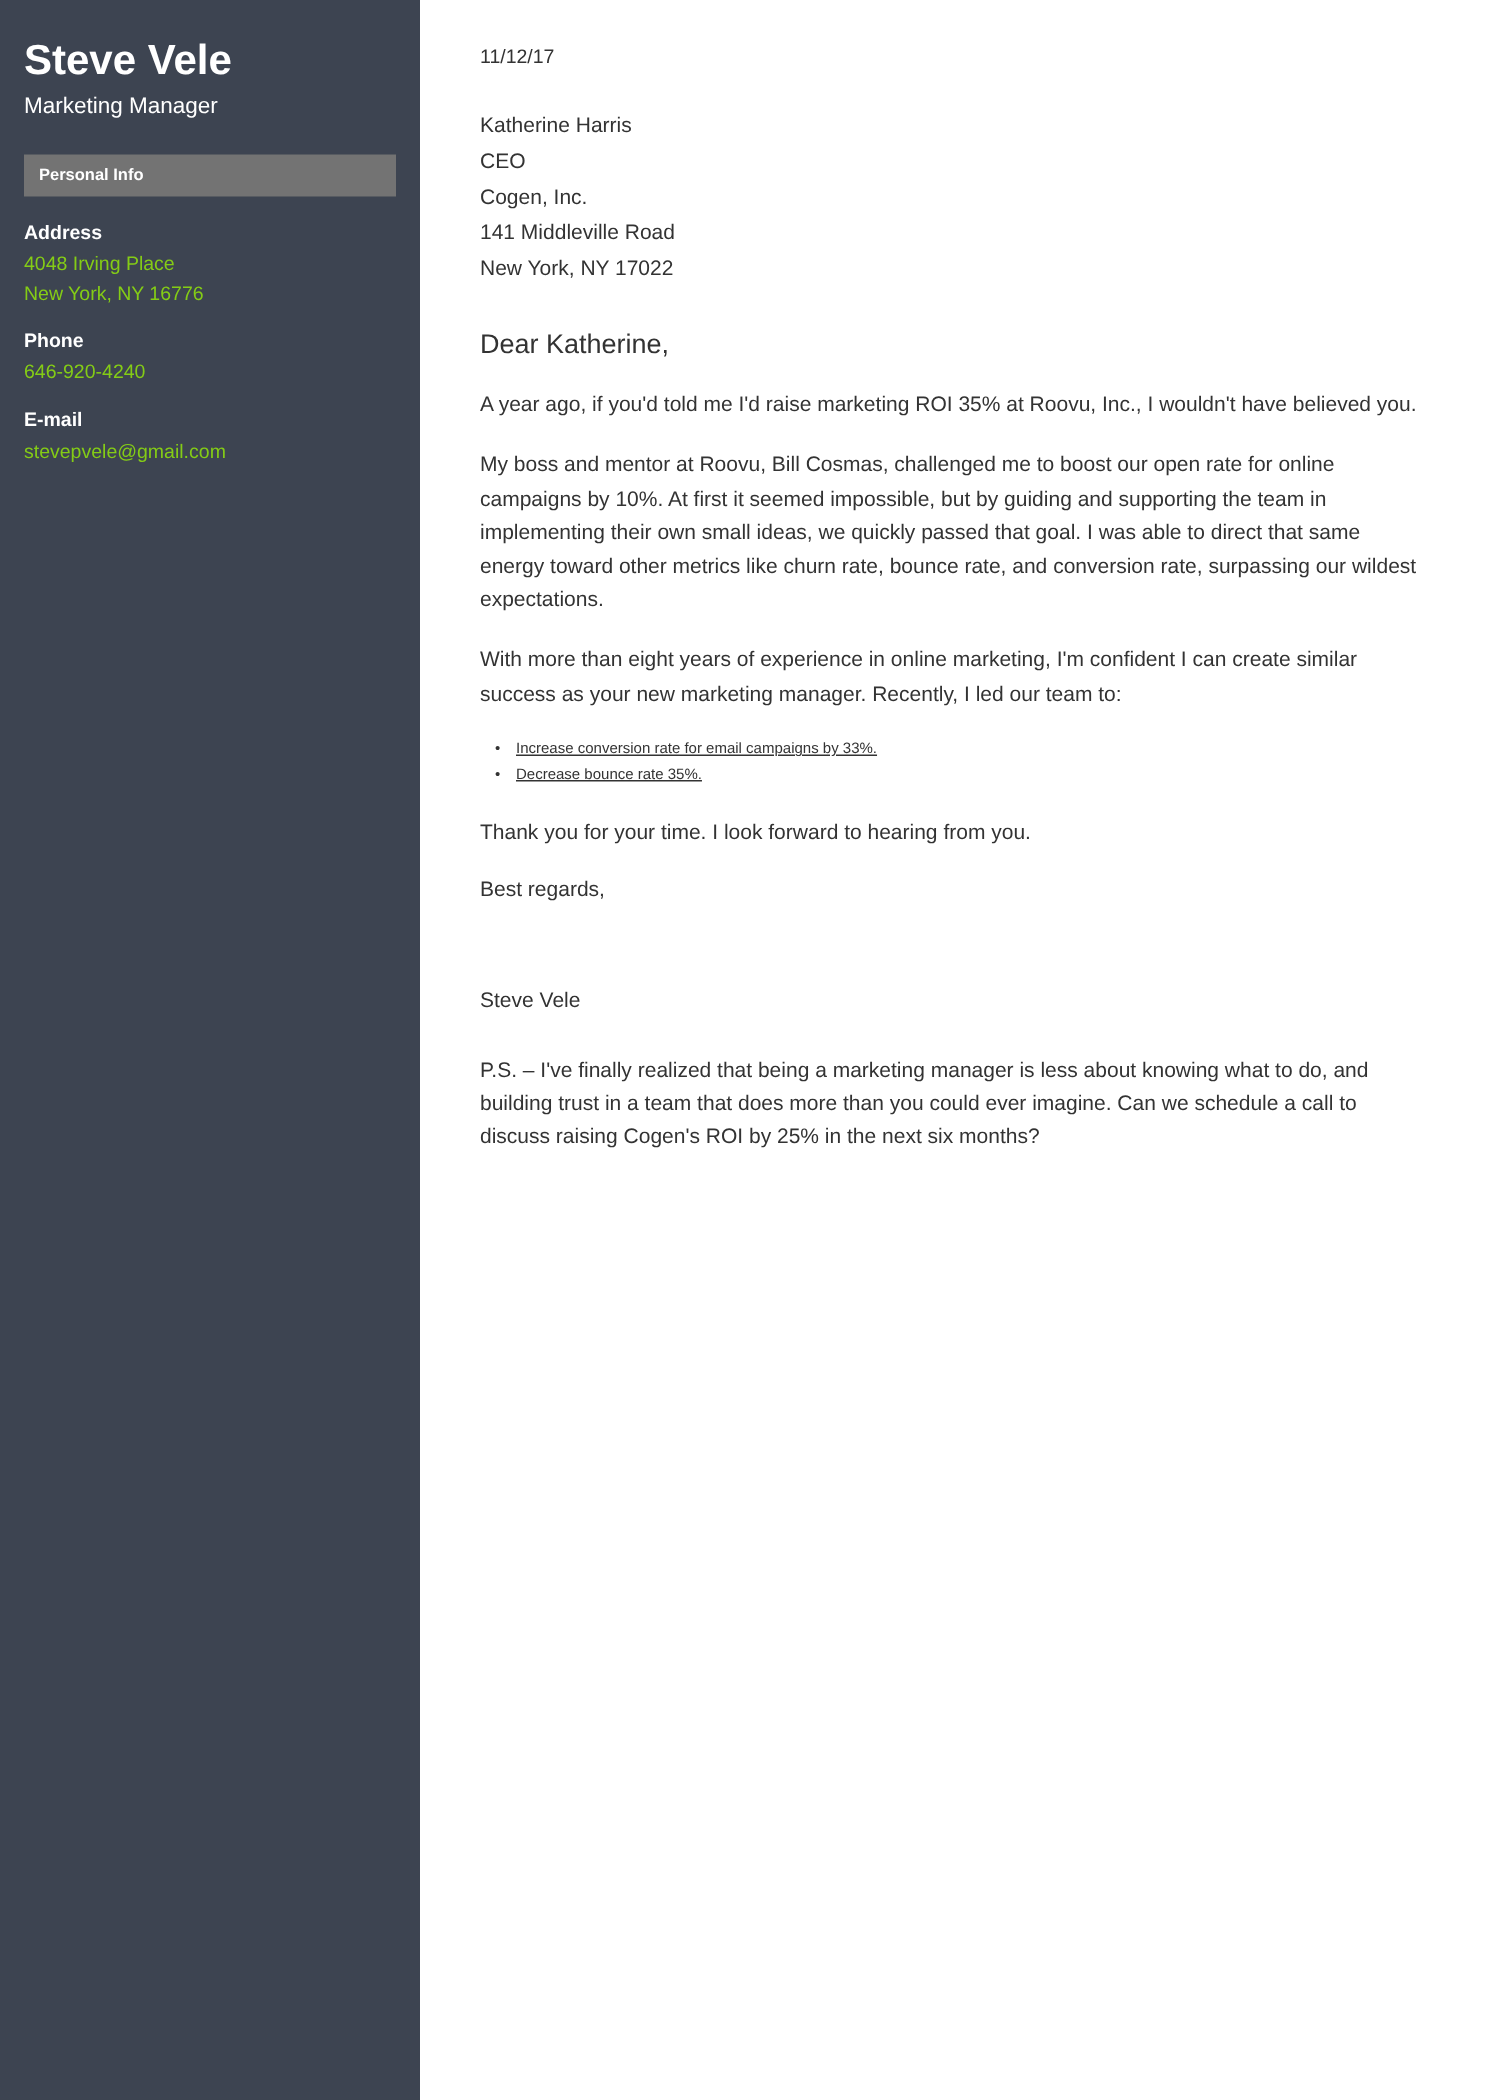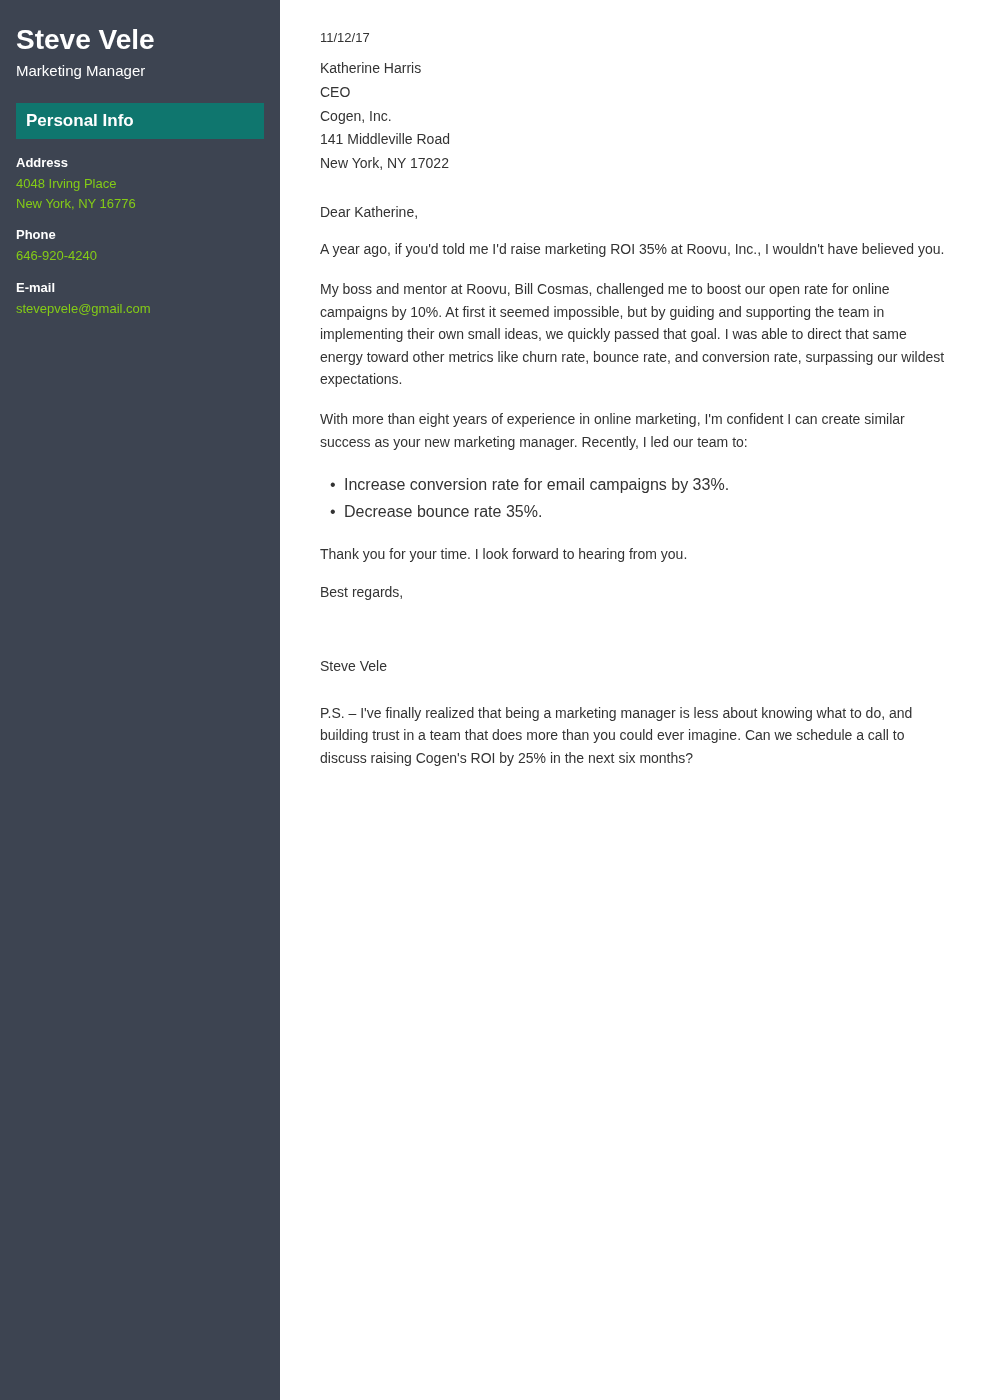--- a/index.html
+++ b/index.html
@@ -33,23 +33,23 @@
       margin-bottom: 6px;
     }
 
     .sidebar-title {
       font-size: 15px;
       color: #ffffff;
       margin-bottom: 24px;
     }
 
     .sidebar-section-heading {
-      background-color: #0f766e;
+      background-color: #737373;
       color: #fff;
-      font-size: 17px;
+      font-size: 11px;
       font-weight: bold;
       padding: 8px 10px;
       margin-bottom: 16px;
     }
 
     .sidebar-field-label {
       font-weight: bold;
       font-size: 13px;
       color: #fff;
       margin-bottom: 4px;
@@ -63,52 +63,53 @@
     }
 
     .main-content {
       flex: 1;
       padding: 30px 40px;
       background-color: #fff;
     }
 
     .letter-date {
       font-size: 13px;
-      margin-bottom: 12px;
+      margin-bottom: 27px;
       color: #333;
     }
 
     .recipient-block {
       margin-bottom: 28px;
       line-height: 1.7;
       font-size: 14px;
     }
 
     .letter-salutation {
       margin-bottom: 18px;
-      font-size: 14px;
+      font-size: 18px;
     }
 
     .letter-paragraph {
       margin-bottom: 18px;
       font-size: 14px;
       line-height: 1.6;
     }
 
     .letter-list {
       margin-left: 10px;
       margin-bottom: 18px;
       list-style: none;
     }
 
     .letter-list li {
-      font-size: 16px;
+      font-size: 10px;
       line-height: 1.7;
       position: relative;
       padding-left: 14px;
+      text-decoration: underline;
     }
 
     .letter-list li::before {
       content: "•";
       position: absolute;
       left: 0;
     }
 
     .letter-closing {
       margin-bottom: 18px;

